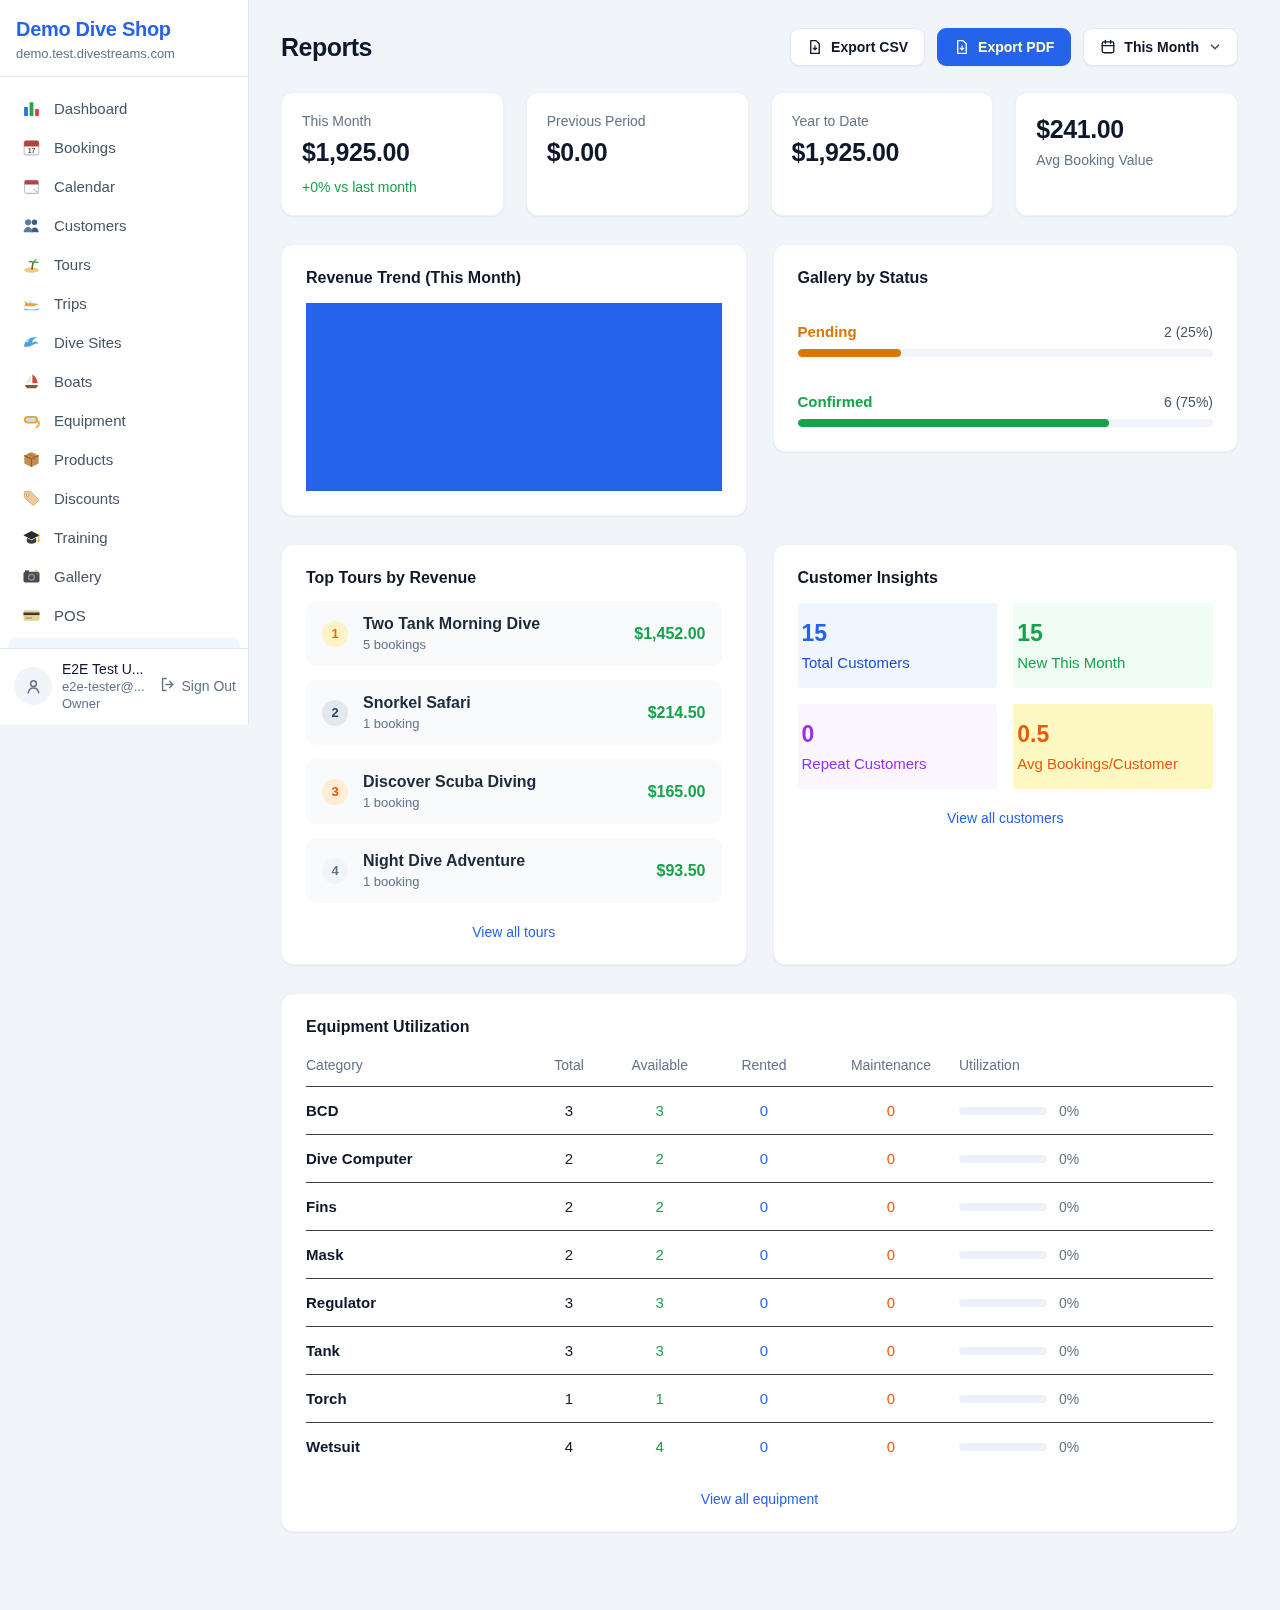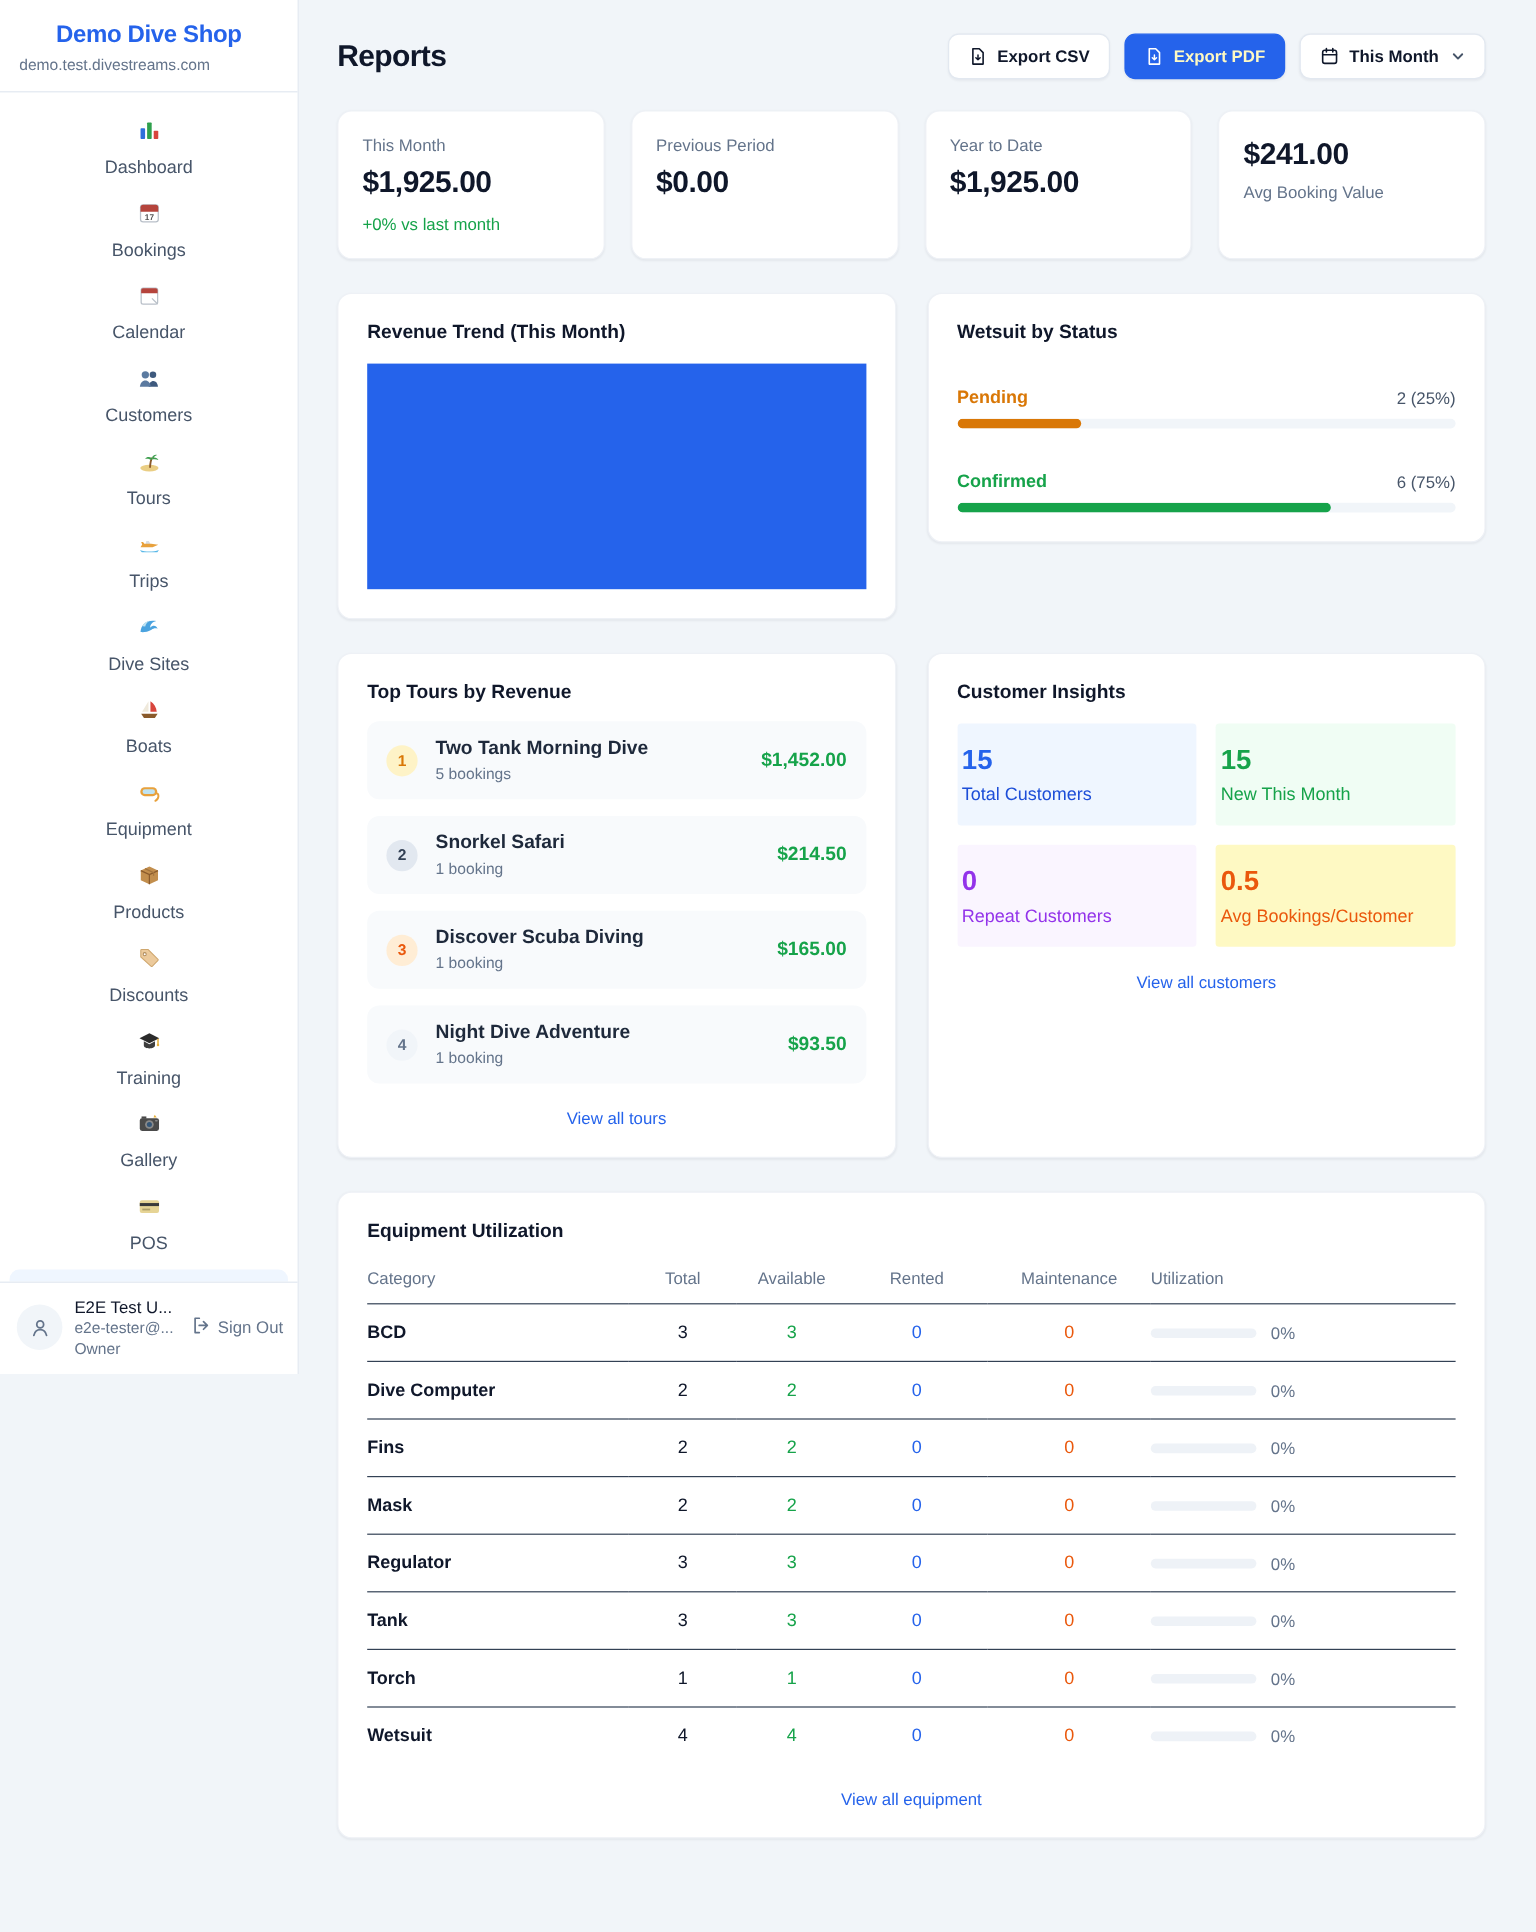--- a/index.html
+++ b/index.html
@@ -12,27 +12,27 @@
   }
   .app { display: flex; align-items: flex-start; }
 
   
   .sidebar {
     width: 249px; flex-shrink: 0;
     background: #ffffff;
     border-right: 1px solid #e2e8f0;
   }
   .brand { padding: 18px 16px 15px; border-bottom: 1px solid #e2e8f0; }
-  .brand-name { color: #2563eb; font-size: 20px; font-weight: 800; letter-spacing: -0.3px; text-align: center; }
+  .brand-name { color: #2563eb; font-size: 20px; font-weight: 800; letter-spacing: -0.3px; }
   .brand-domain { color: #64748b; font-size: 13px; margin-top: 5px; }
   .nav { padding: 12px 8px 0; }
   .nav-item {
     display: flex; align-items: center; gap: 13px;
     padding: 10px 14px; border-radius: 8px;
-    color: #475569; font-size: 15px; cursor: pointer; flex-direction: column;
+    color: #475569; font-size: 15px; cursor: pointer;
   }
   .nav-icon { width: 19px; height: 19px; display: inline-flex; }
   .nav-icon svg { width: 19px; height: 19px; }
   .active-peek { height: 10px; margin: 3px 8px 0; background: #eff6ff; border-radius: 8px 8px 0 0; }
   .profile {
     border-top: 1px solid #e2e8f0;
     padding: 12px 12px 14px 14px;
     display: flex; align-items: center; gap: 10px;
   }
   .avatar {
@@ -369,21 +369,21 @@
           <div class="stat-label after">Avg Booking Value</div>
         </div>
       </div>
 
     <div class="row charts-row">
       <section class="card section-card">
         <h2 class="section-title">Revenue Trend (This Month)</h2>
         <div class="chart-block" id="revenue-chart" style="background: rgb(37, 99, 235);"></div>
       </section>
       <section class="card section-card">
-        <h2 class="section-title">Wetsuit by Status</h2>
+        <h2 class="section-title">Gallery by Status</h2>
         <div id="status-rows">
             <div class="status-row">
               <div class="status-head">
                 <span class="status-label" style="color:#d97706">Pending</span>
                 <span class="status-count">2 (25%)</span>
               </div>
               <div class="track">
                 <div class="fill" style="width:25%;background:#d97706"></div>
               </div>
             </div>

